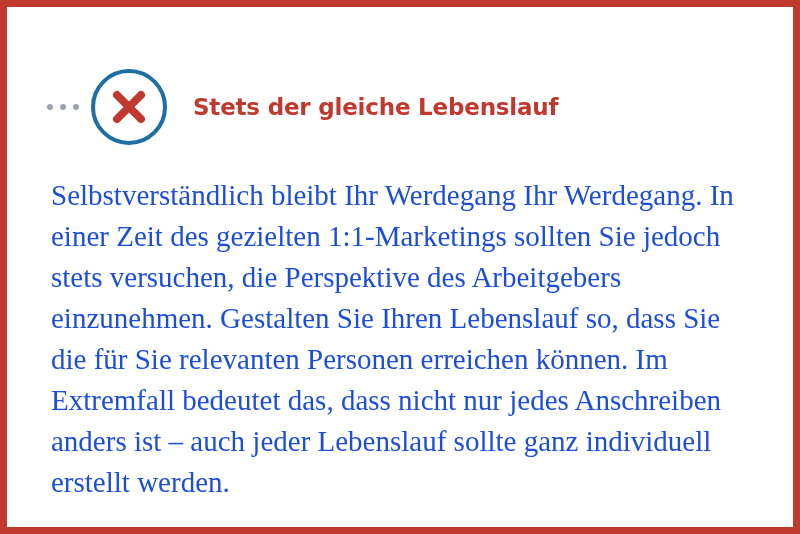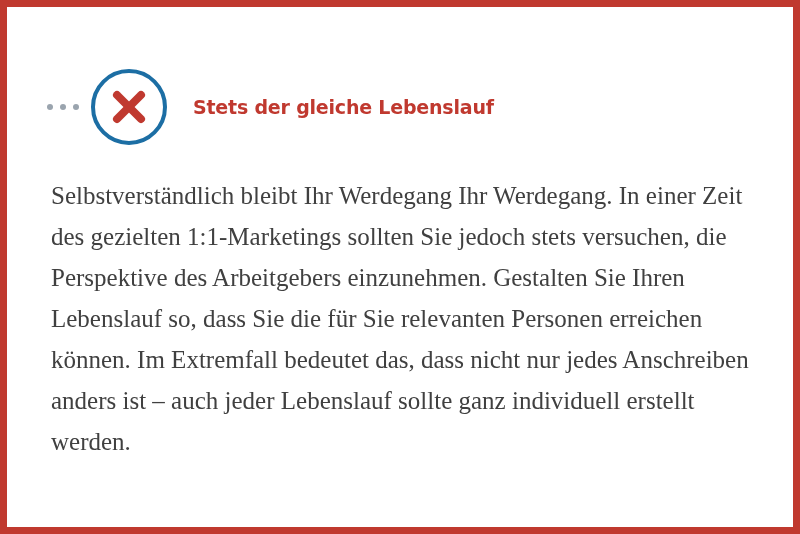--- a/index.html
+++ b/index.html
@@ -62,31 +62,31 @@
   .badge svg {
     position: absolute;
     left: 50%;
     top: 50%;
     transform: translate(-50%, -50%);
   }
   .headline {
     margin-left: 26px;
     font-family: "DejaVu Sans", sans-serif;
     font-weight: bold;
-    font-size: 19px;
+    font-size: 23px;
     letter-spacing: -0.2px;
     color: #c0392f;
     white-space: nowrap;
   }
   .body-text {
     margin-top: 26px;
     font-family: "Liberation Serif", serif;
-    font-size: 25px;
+    font-size: 29px;
     line-height: 41px;
-    color: #404040;
+    color: #1d4ed8;
     max-width: 710px;
     text-align: left;
   }
 </style>
 </head>
 <body>
 
 <div class="card">
   <div class="inner">
 

